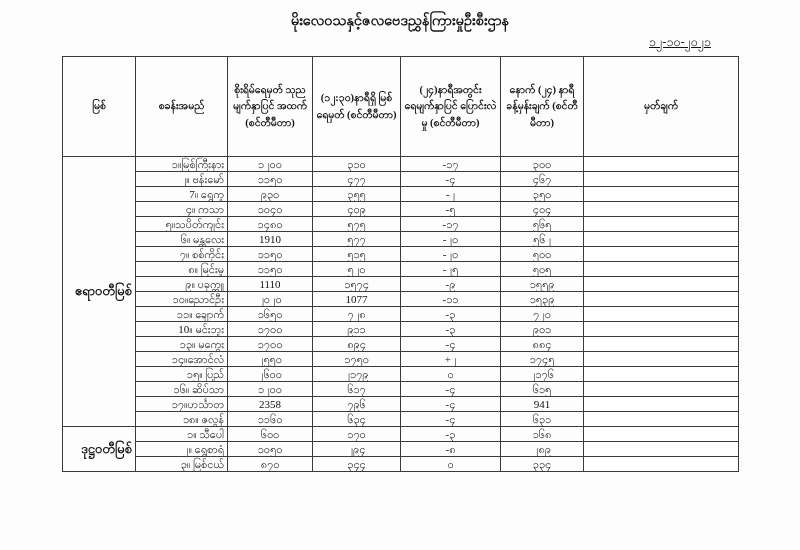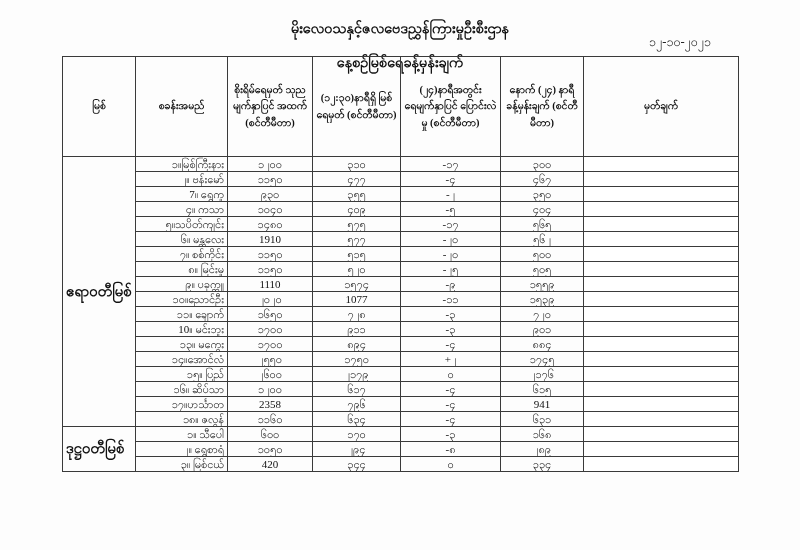--- a/index.html
+++ b/index.html
@@ -9,25 +9,25 @@
     color:#111;
     font-family:"Liberation Serif","DejaVu Serif",serif;
     position:relative;
     overflow:hidden;
   }
   .doc-header{
     position:absolute;top:6px;left:0;width:100%;
     text-align:center;
   }
   .title-line{
-    font-size:14.5px;font-weight:bold;line-height:1.5;margin:12px;
+    font-size:14.5px;font-weight:bold;line-height:1.5;margin:4px;
   }
   .doc-date{
     position:absolute;top:34px;left:615px;width:130px;
-    text-align:center;font-size:12.5px;
+    text-align:center;font-size:12.5px;text-decoration:underline;
   }
   table.forecast{
     position:absolute;left:62px;top:56px;
     width:676px;
     border-collapse:collapse;table-layout:fixed;
     font-size:11px;
   }
   table.forecast th,table.forecast td{
     border:1px solid #3a3a3a;
     padding:0 3px;
@@ -36,31 +36,30 @@
   thead tr{height:100px;}
   thead th{
     font-weight:bold;text-align:center;vertical-align:middle;
     font-size:10.5px;line-height:1.55;padding:0 2px;
   }
   tbody tr{height:15px;}
   tbody td{line-height:1.15;vertical-align:middle;}
   td.station{text-align:right;}
   td.num{text-align:center;}
   td.river{
-    text-align:left;font-weight:bold;font-size:15px;
+    text-align:right;font-weight:bold;font-size:13px;
     vertical-align:middle;
   }
   td.remark{background:#fff;}
 </style>
 </head>
 <body>
 
 <div class="doc-header">
   <div class="title-line">မိုးလေဝသနှင့်ဇလဗေဒညွှန်ကြားမှုဦးစီးဌာန</div>
-  <div class="title-line">နေ့စဉ်မြစ်ရေခန့်မှန်းချက်</div>
 </div>
 
 <div class="doc-date">၁၂-၁၀-၂၀၂၁</div>
 
 <table class="forecast">
   <colgroup>
     <col style="width:73px">
     <col style="width:92px">
     <col style="width:85px">
     <col style="width:88px">
@@ -237,20 +236,20 @@
       <tr>
         <td class="station">၂။ ရွှေစာရံ</td>
         <td class="num">၁၀၅၀</td>
         <td class="num">၂၉၄</td>
         <td class="num">-၈</td>
         <td class="num">၂၈၉</td>
         <td class="remark"></td>
       </tr>
       <tr>
         <td class="station">၃။ မြစ်ငယ်</td>
-        <td class="num">420</td>
+        <td class="num">၈၇၀</td>
         <td class="num">၃၄၄</td>
         <td class="num">၀</td>
         <td class="num">၃၃၄</td>
         <td class="remark"></td>
       </tr>
     </tbody>
 </table>
 
 </body></html>

